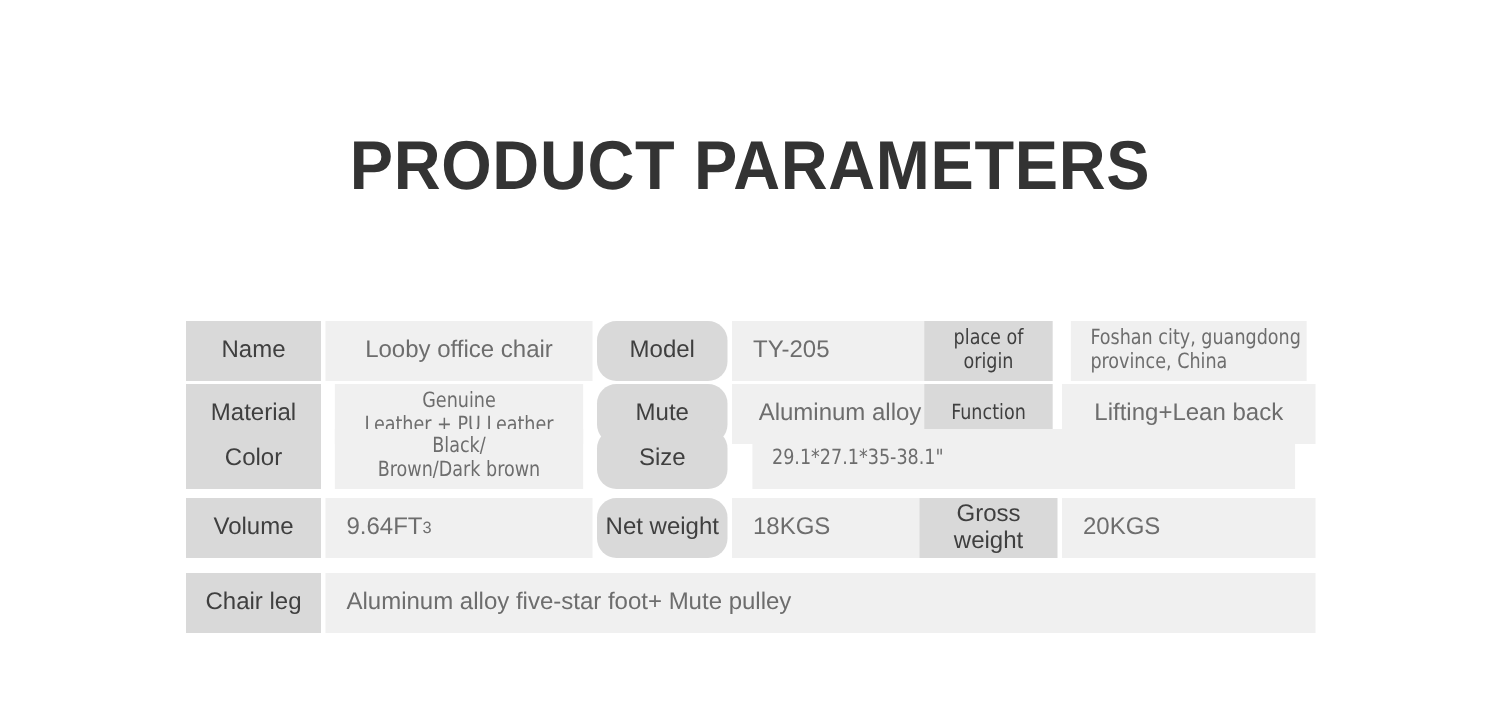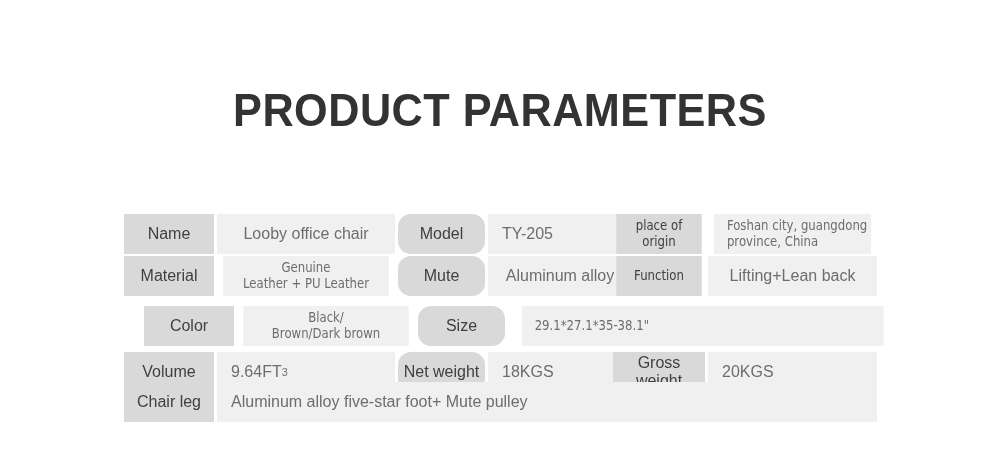--- a/index.html
+++ b/index.html
@@ -43,22 +43,22 @@
   }
 
   .spec-row {
     position: absolute;
     left: 0;
     width: 753px;
     height: 40px;
   }
   .row-0 { top: 0px; }
   .row-1 { top: 42px; }
-  .row-2 { top: 92px; margin-left: 20px; }
-  .row-3 { top: 138px; }
+  .row-2 { top: 72px; }
+  .row-3 { top: 118px; }
   .row-4 { top: 168px; }
 
   .cell {
     position: absolute;
     top: 0;
     height: 40px;
     display: flex;
     align-items: center;
     justify-content: center;
     box-sizing: border-box;

